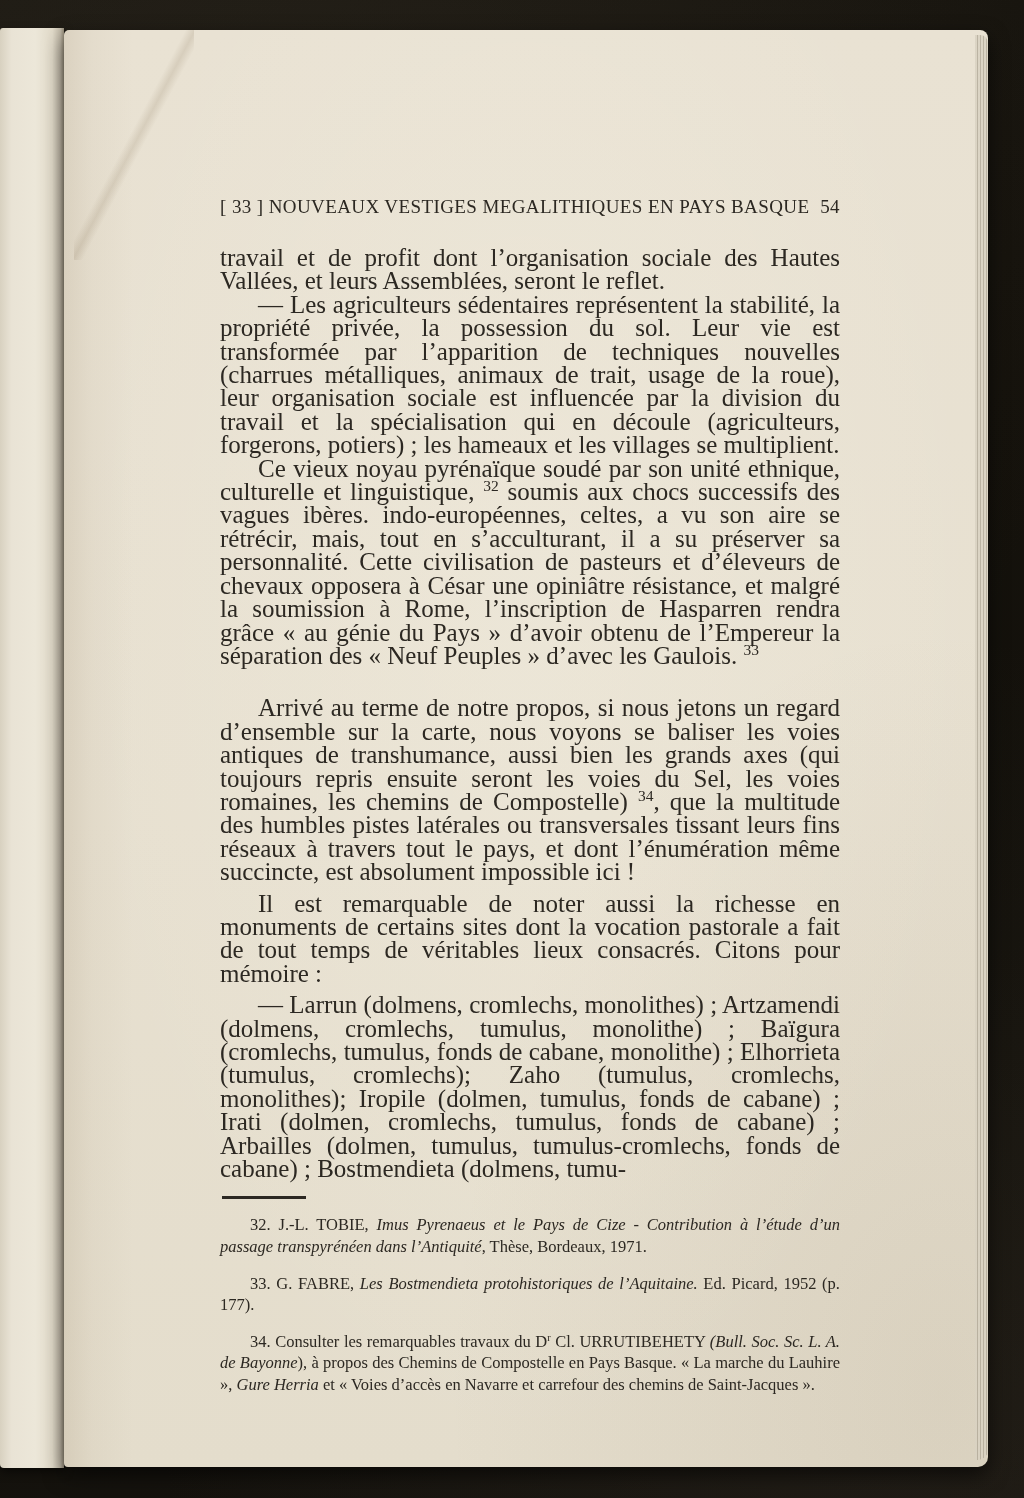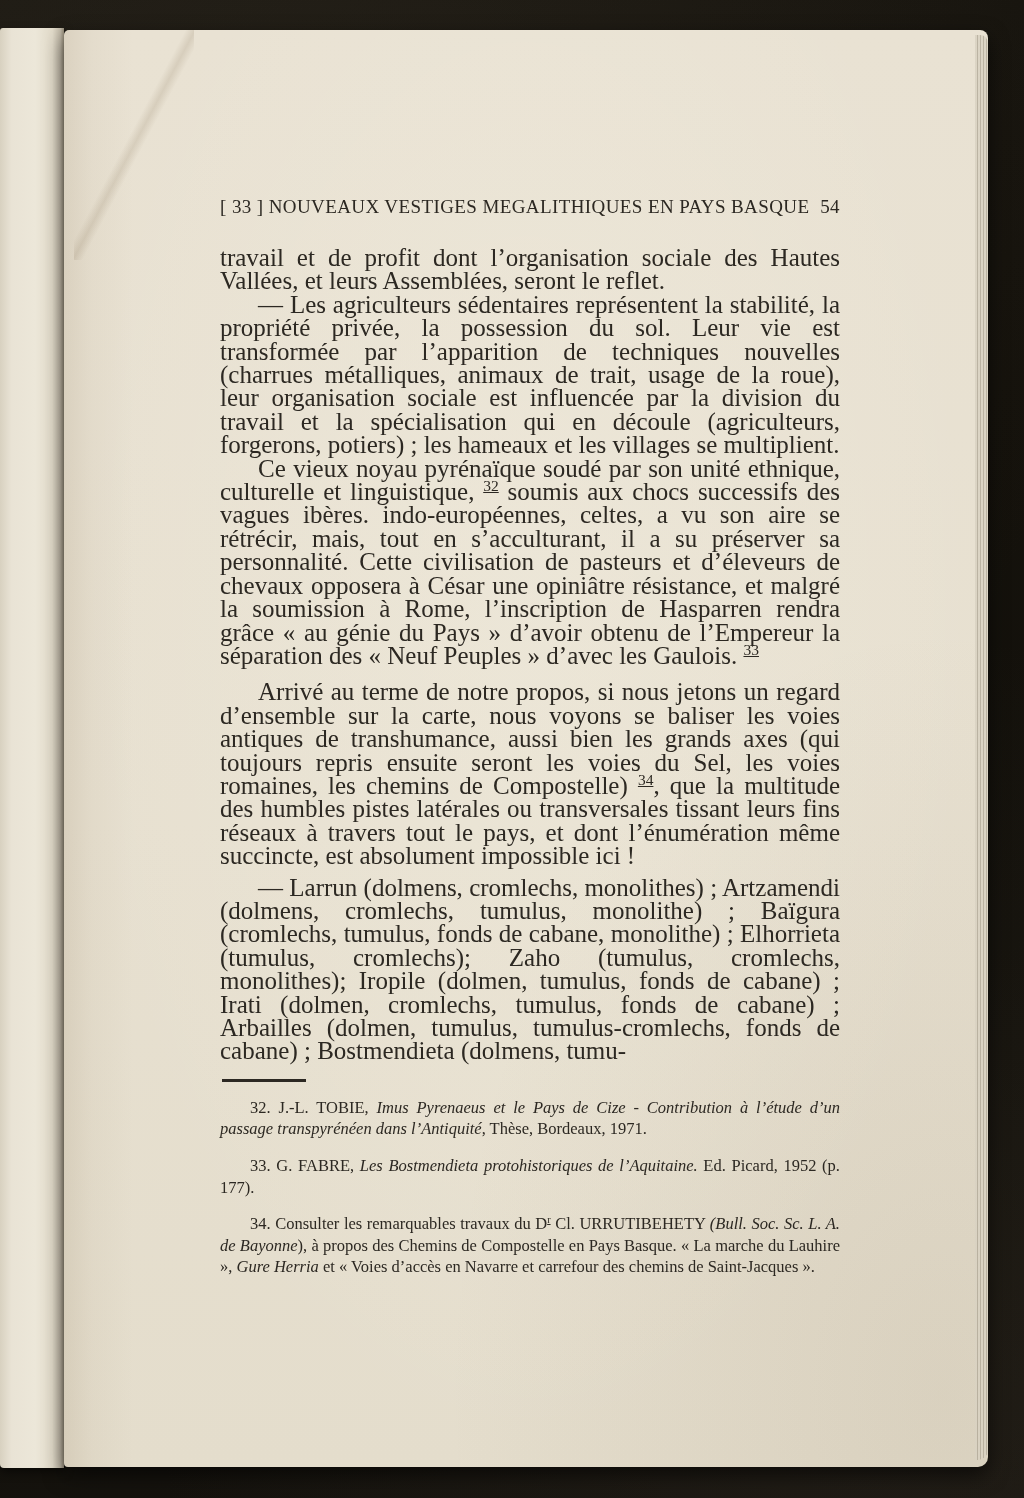--- a/index.html
+++ b/index.html
@@ -55,23 +55,23 @@
     display:flex;justify-content:space-between;align-items:flex-end;
     font-size:19px;letter-spacing:0.4px;white-space:nowrap;
   }
   .body-text{
     margin-top:28px;
     font-size:25px;line-height:23.4px;
     text-align:justify;
   }
   .para{margin:0;}
   .para.indent{text-indent:38px;}
-  .para.gap-lg{margin-top:13px;}
+  .para.gap-lg{margin-top:29px;}
   .para.gap-sm{margin-top:8px;}
-  .sup{font-size:0.62em;vertical-align:super;line-height:0;text-decoration:underline;}
+  .sup{font-size:0.62em;vertical-align:super;line-height:0;}
   .it{font-style:italic;}
   .fn-rule{
     width:84px;height:3px;background:#2c2822;border:none;
     margin:16px 0 10px 2px;
   }
   .footnotes{
     font-size:16.5px;line-height:21.6px;text-align:justify;
   }
   .fn{margin:15px 0 3px 0;text-indent:30px;}
 </style>
@@ -90,20 +90,21 @@
       <div class="header-row">
         <span>[ 33 ]  NOUVEAUX VESTIGES MEGALITHIQUES EN PAYS BASQUE</span>
         <span>54</span>
       </div>
 
       <div class="body-text">
         <p class="para"><span>travail et de profit dont l’organisation sociale des Hautes Vallées, et leurs Assemblées, seront le reflet.</span></p>
         <p class="para indent"><span>— Les agriculteurs sédentaires représentent la stabilité, la propriété privée, la possession du sol. Leur vie est transformée par l’apparition de techniques nouvelles (charrues métalliques, animaux de trait, usage de la roue), leur organisation sociale est influencée par la division du travail et la spécialisation qui en découle (agriculteurs, forgerons, potiers) ; les hameaux et les villages se multiplient.</span></p>
         <p class="para indent"><span>Ce vieux noyau pyrénaïque soudé par son unité ethnique, culturelle et linguistique, </span><span class="sup">32</span><span> soumis aux chocs successifs des vagues ibères. indo-européennes, celtes, a vu son aire se rétrécir, mais, tout en s’acculturant, il a su préserver sa personnalité. Cette civilisation de pasteurs et d’éleveurs de chevaux opposera à César une opiniâtre résistance, et malgré la soumission à Rome, l’inscription de Hasparren rendra grâce « au génie du Pays » d’avoir obtenu de l’Empereur la séparation des « Neuf Peuples » d’avec les Gaulois. </span><span class="sup">33</span></p>
         <p class="para indent gap-lg"><span>Arrivé au terme de notre propos, si nous jetons un regard d’ensemble sur la carte, nous voyons se baliser les voies antiques de transhumance, aussi bien les grands axes (qui toujours repris ensuite seront les voies du Sel, les voies romaines, les chemins de Compostelle) </span><span class="sup">34</span><span>, que la multitude des humbles pistes latérales ou transversales tissant leurs fins réseaux à travers tout le pays, et dont l’énumération même succincte, est absolument impossible ici !</span></p>
+        <p class="para indent gap-sm"><span>Il est remarquable de noter aussi la richesse en monuments de certains sites dont la vocation pastorale a fait de tout temps de véritables lieux consacrés. Citons pour mémoire :</span></p>
         <p class="para indent gap-sm"><span>— Larrun (dolmens, cromlechs, monolithes) ; Artzamendi (dolmens, cromlechs, tumulus, monolithe) ; Baïgura (cromlechs, tumulus, fonds de cabane, monolithe) ; Elhorrieta (tumulus, cromlechs); Zaho (tumulus, cromlechs, monolithes); Iropile (dolmen, tumulus, fonds de cabane) ; Irati (dolmen, cromlechs, tumulus, fonds de cabane) ; Arbailles (dolmen, tumulus, tumulus-cromlechs, fonds de cabane) ; Bostmendieta (dolmens, tumu-</span></p>
       </div>
 
       <hr class="fn-rule">
 
       <div class="footnotes">
         <p class="fn"><span>32. J.-L. TOBIE, </span><span class="it">Imus Pyrenaeus et le Pays de Cize - Contribution à l’étude d’un passage transpyrénéen dans l’Antiquité</span><span>, Thèse, Bordeaux, 1971.</span></p>
         <p class="fn"><span>33. G. FABRE, </span><span class="it">Les Bostmendieta protohistoriques de l’Aquitaine.</span><span> Ed. Picard, 1952 (p. 177).</span></p>
         <p class="fn"><span>34. Consulter les remarquables travaux du D</span><span class="sup">r</span><span> Cl. URRUTIBEHETY </span><span class="it">(Bull. Soc. Sc. L. A. de Bayonne</span><span>), à propos des Chemins de Compostelle en Pays Basque. « La marche du Lauhire », </span><span class="it">Gure Herria</span><span> et « Voies d’accès en Navarre et carrefour des chemins de Saint-Jacques ».</span></p>
       </div>

